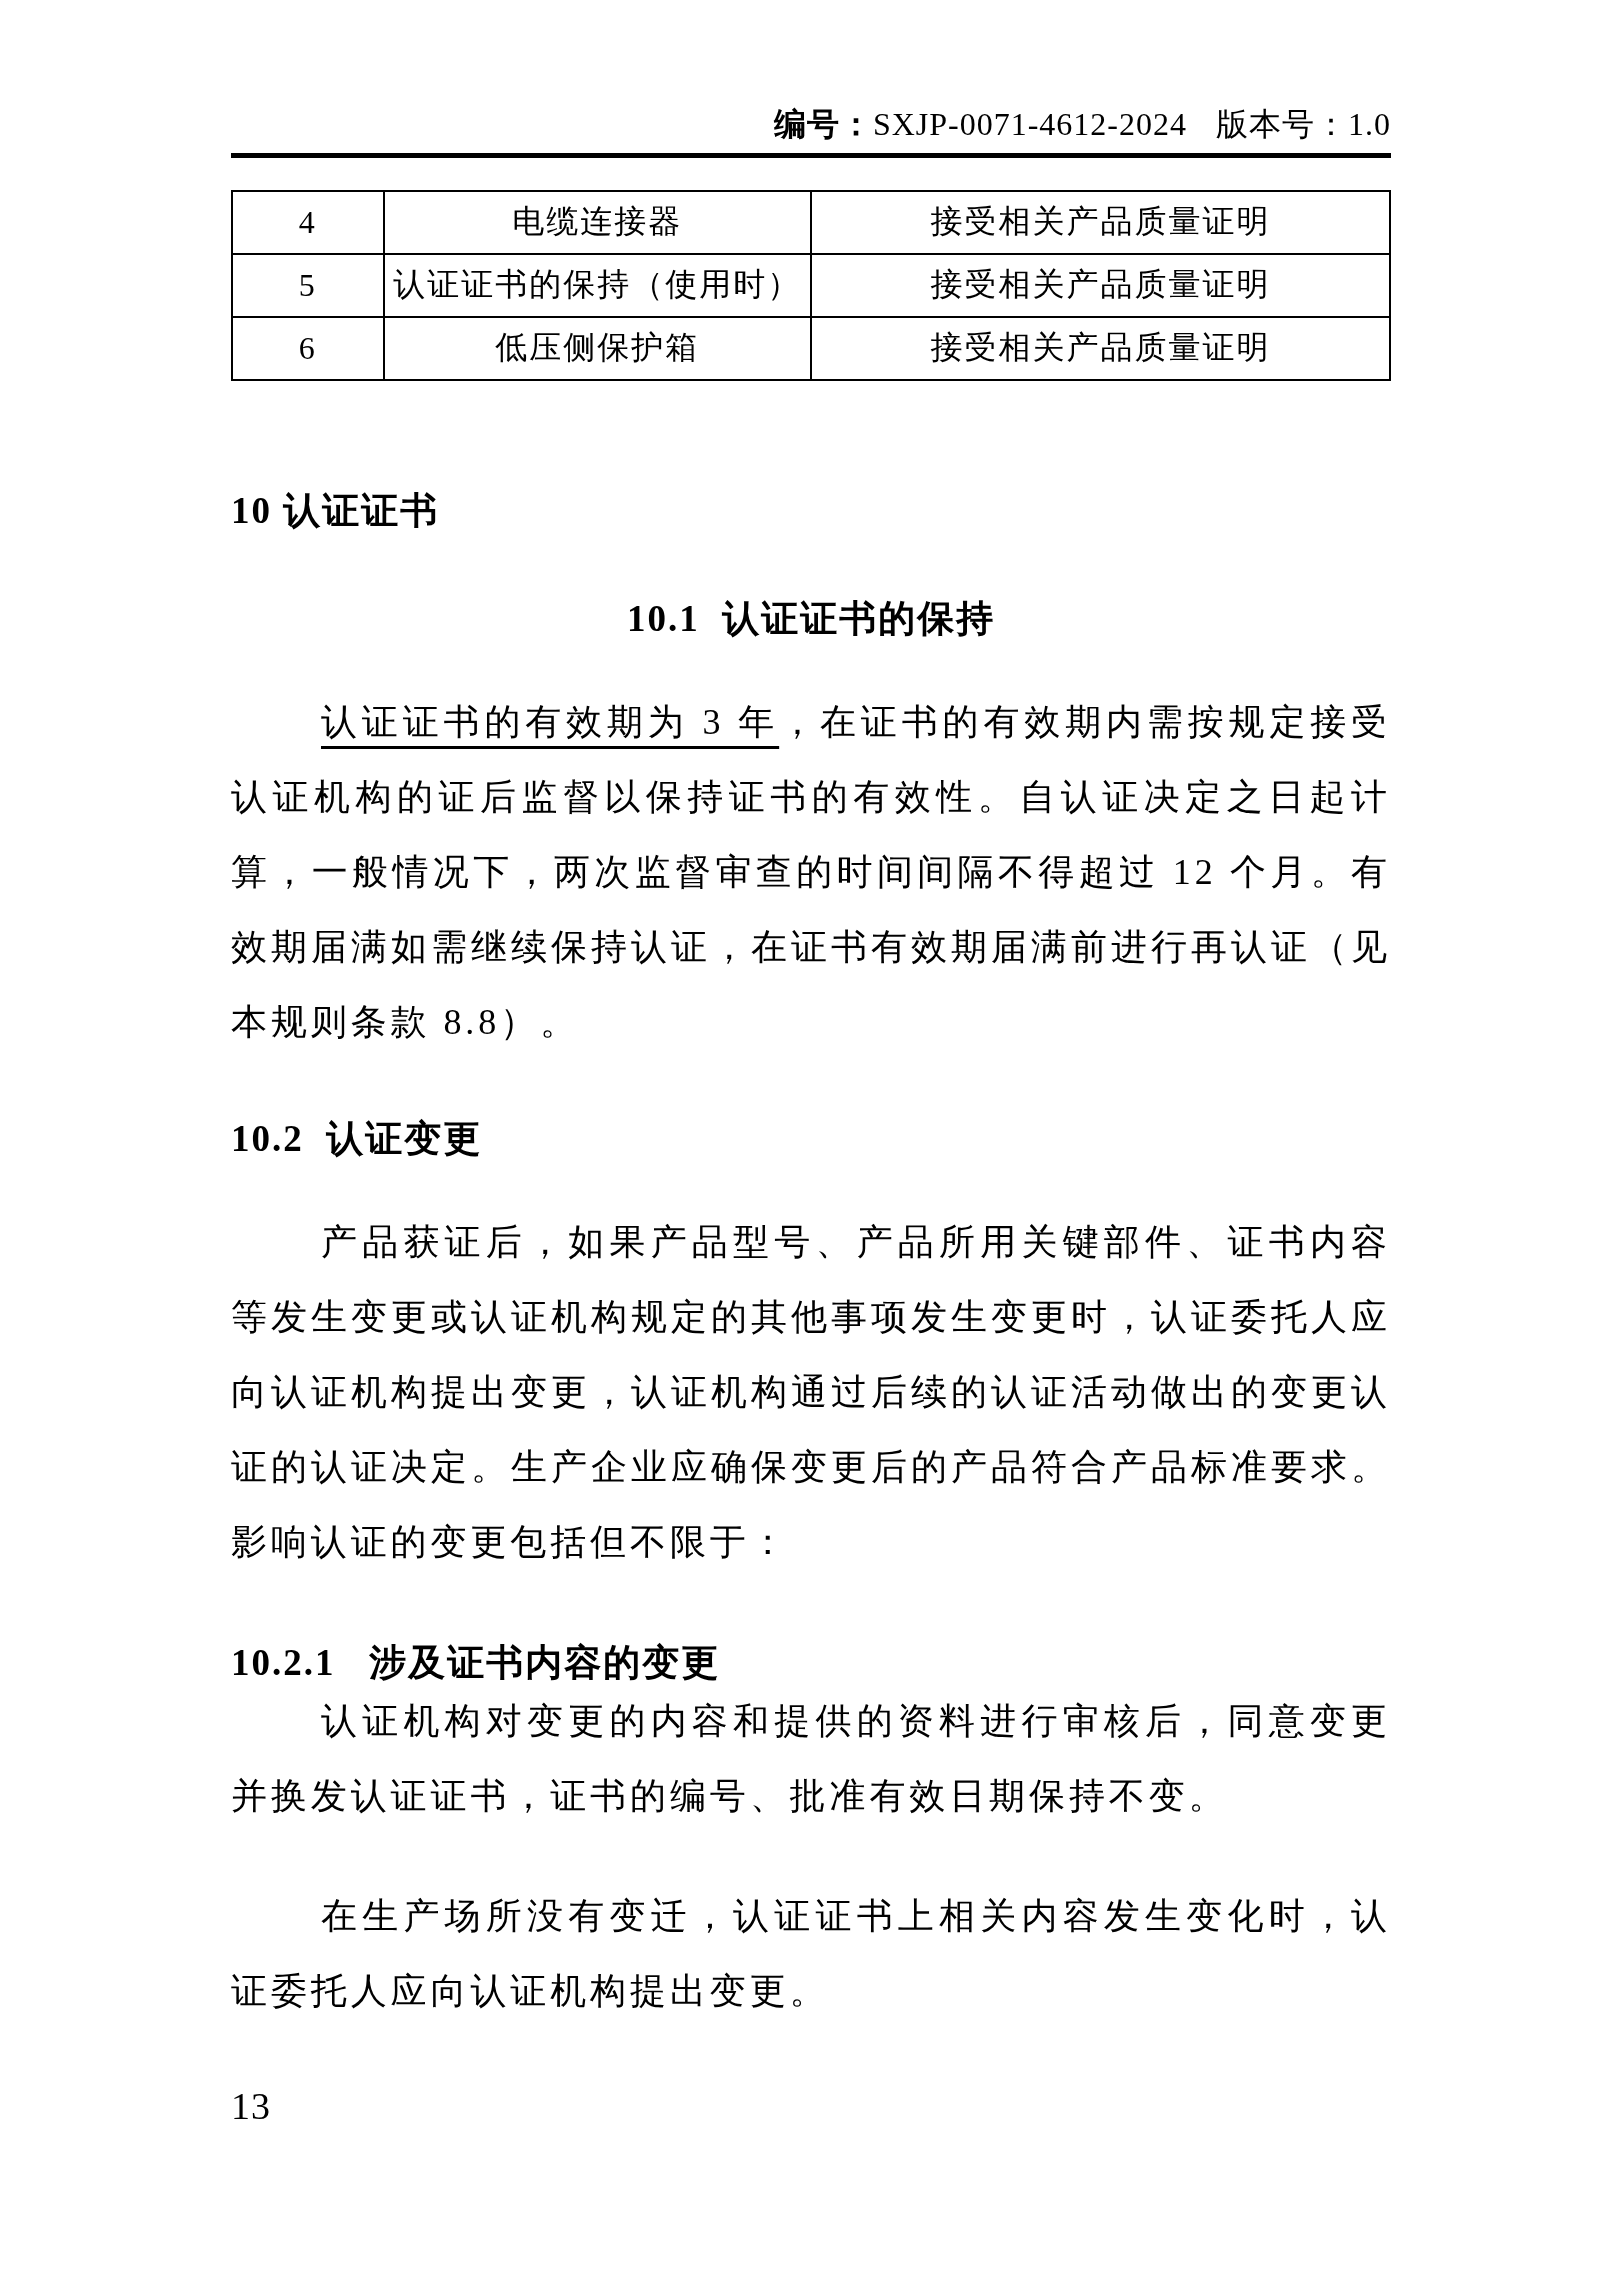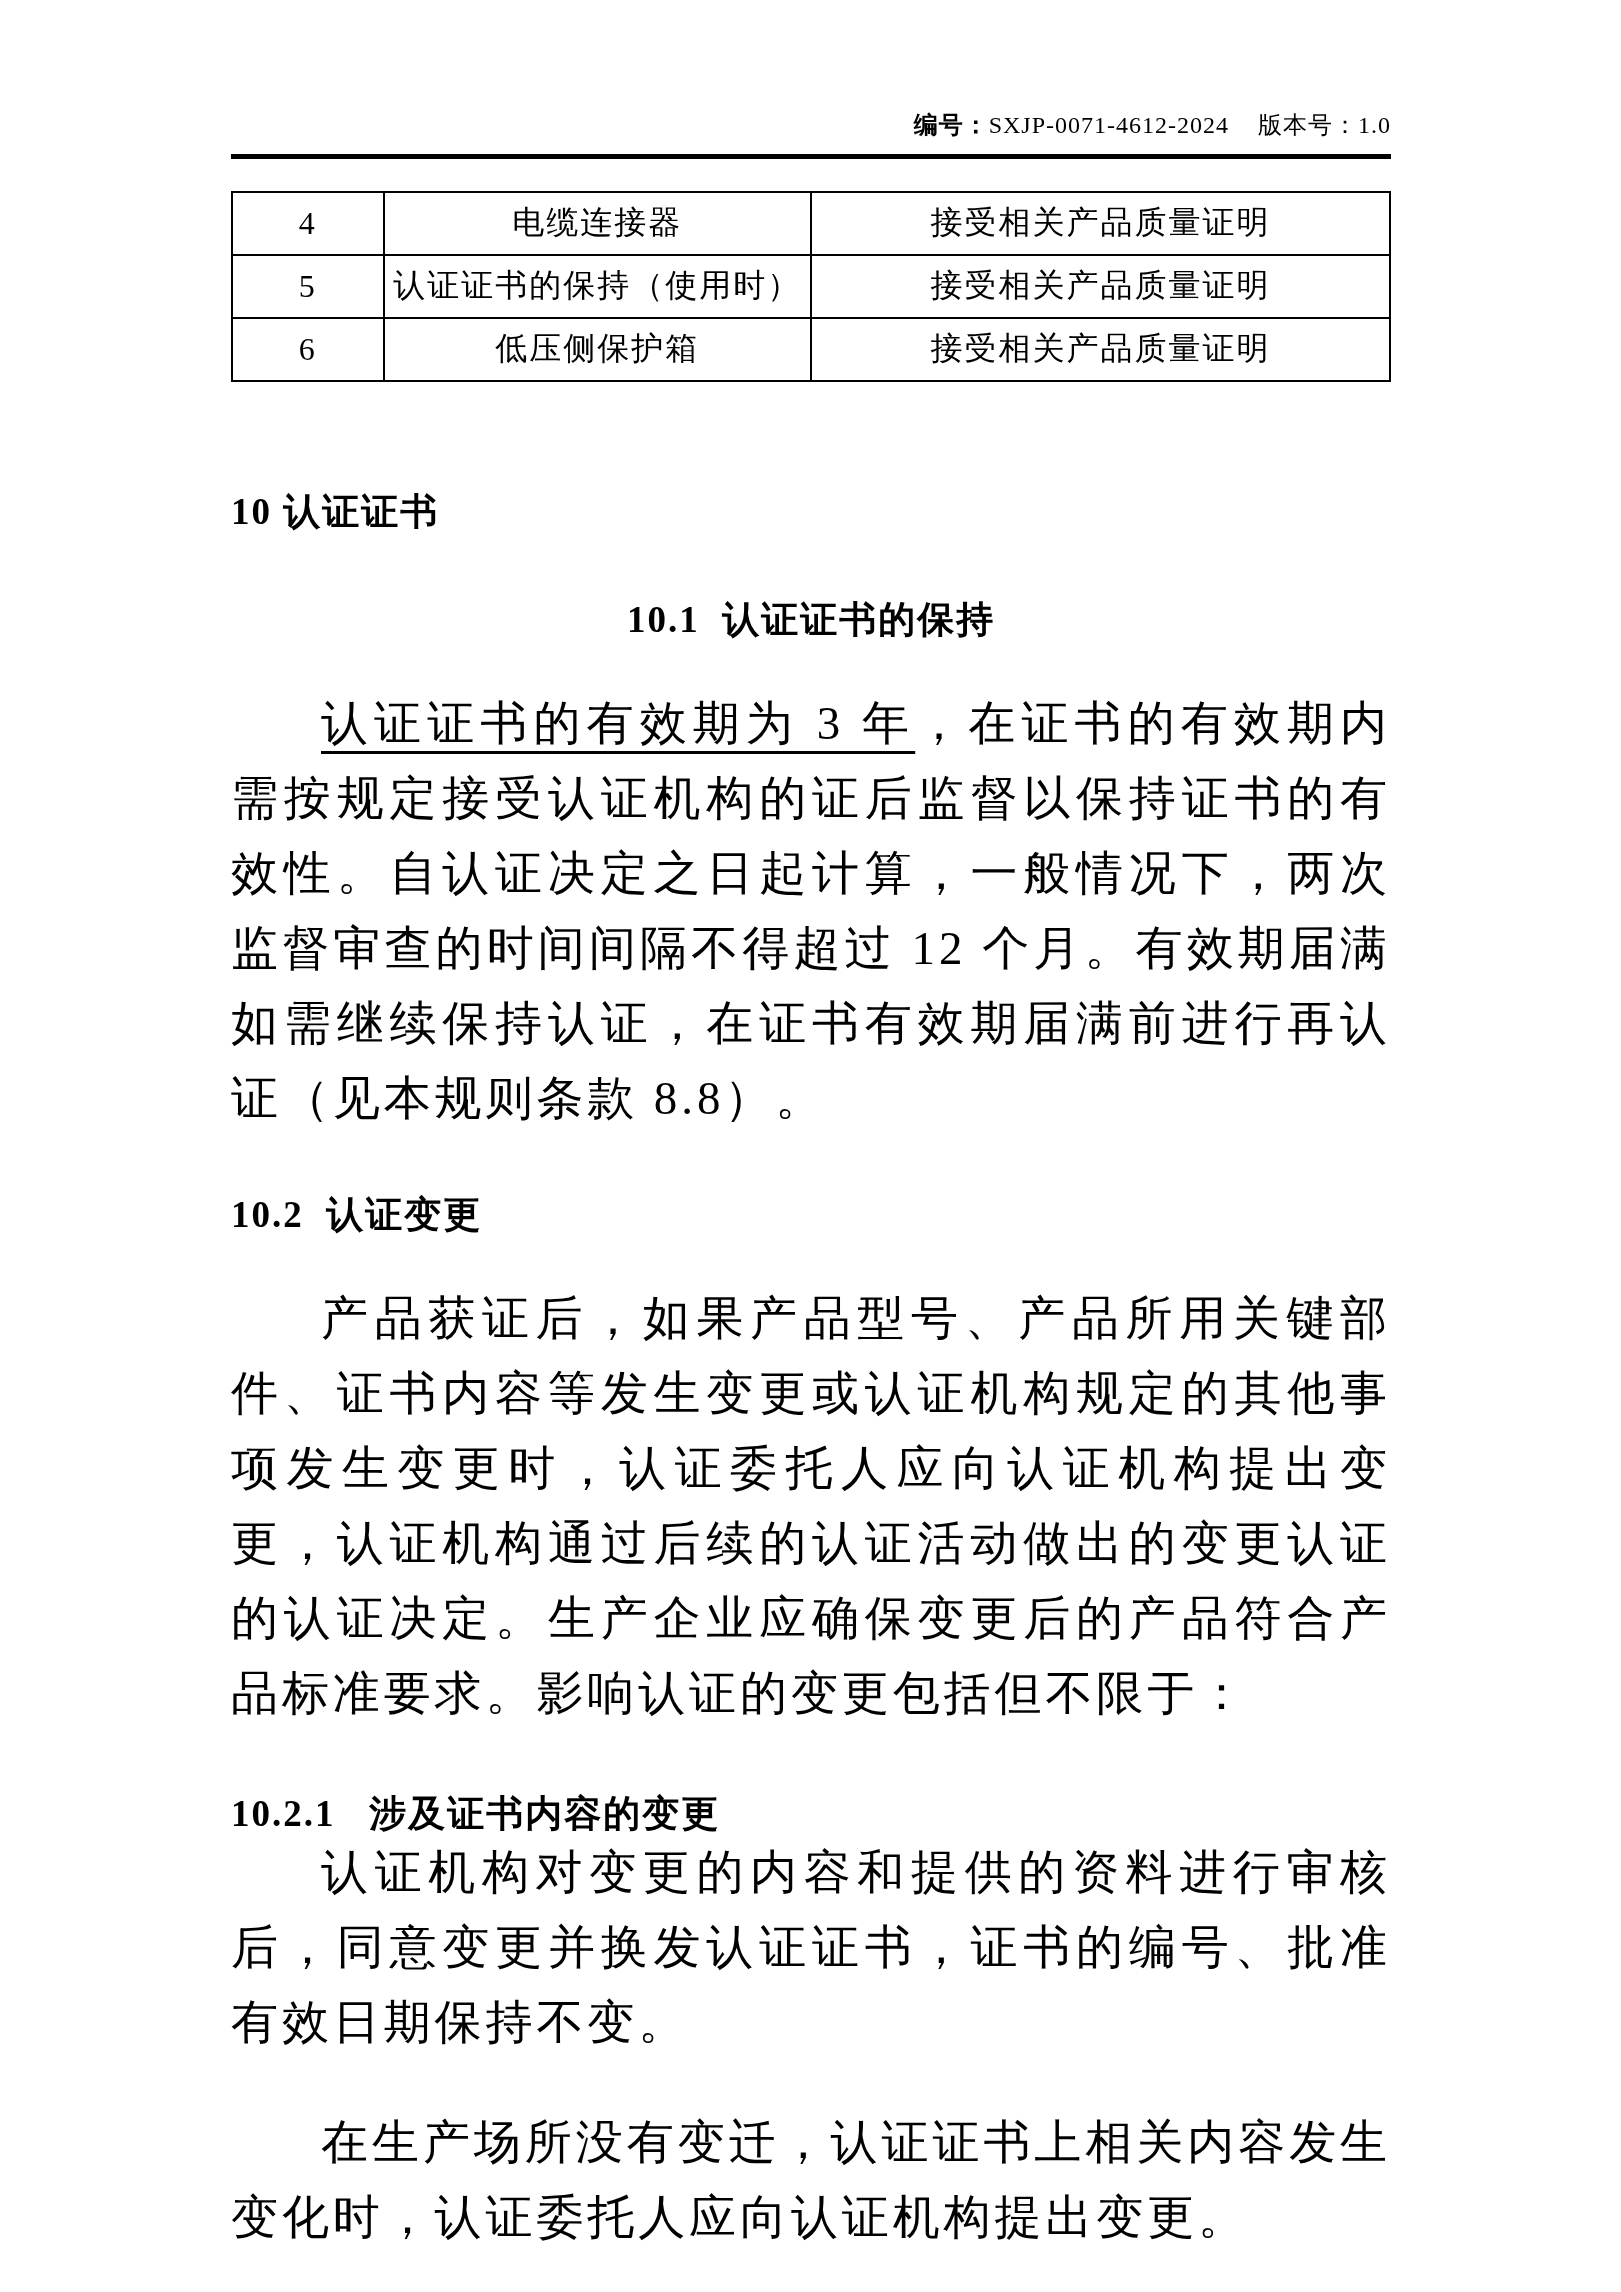--- a/index.html
+++ b/index.html
@@ -14,21 +14,21 @@
   }
   .content {
     margin-left: 231px;
     width: 1160px;
   }
 
   
   .doc-header { padding-top: 106px; }
   .header-meta {
     text-align: right;
-    font-size: 24px;
+    font-size: 32px;
     letter-spacing: 1px;
     white-space: pre-wrap;
     line-height: 37px;
   }
   .hei {
     font-family: "Liberation Sans", "DejaVu Sans", sans-serif;
     font-weight: bold;
   }
   .version-part { margin-left: 29px; }
   .header-rule {
@@ -67,21 +67,21 @@
     line-height: 43px;
   }
   .h-10    { margin-top: 108px; }
   .h-10-1  { margin-top: 65px; text-align: center; }
   .h-10-2  { margin-top: 57px; }
   .h-10-21 { margin-top: 61px; }
 
   
   .body-p {
     margin: 0;
-    font-size: 47px;
+    font-size: 36px;
     line-height: 75px;
     letter-spacing: 3.9px;
     text-align: justify;
     text-indent: 90px;
   }
   .p-after-heading { margin-top: 45px; }
   .uline {
     text-decoration: underline;
     text-decoration-thickness: 2.5px;
     text-underline-offset: 11.8px;

